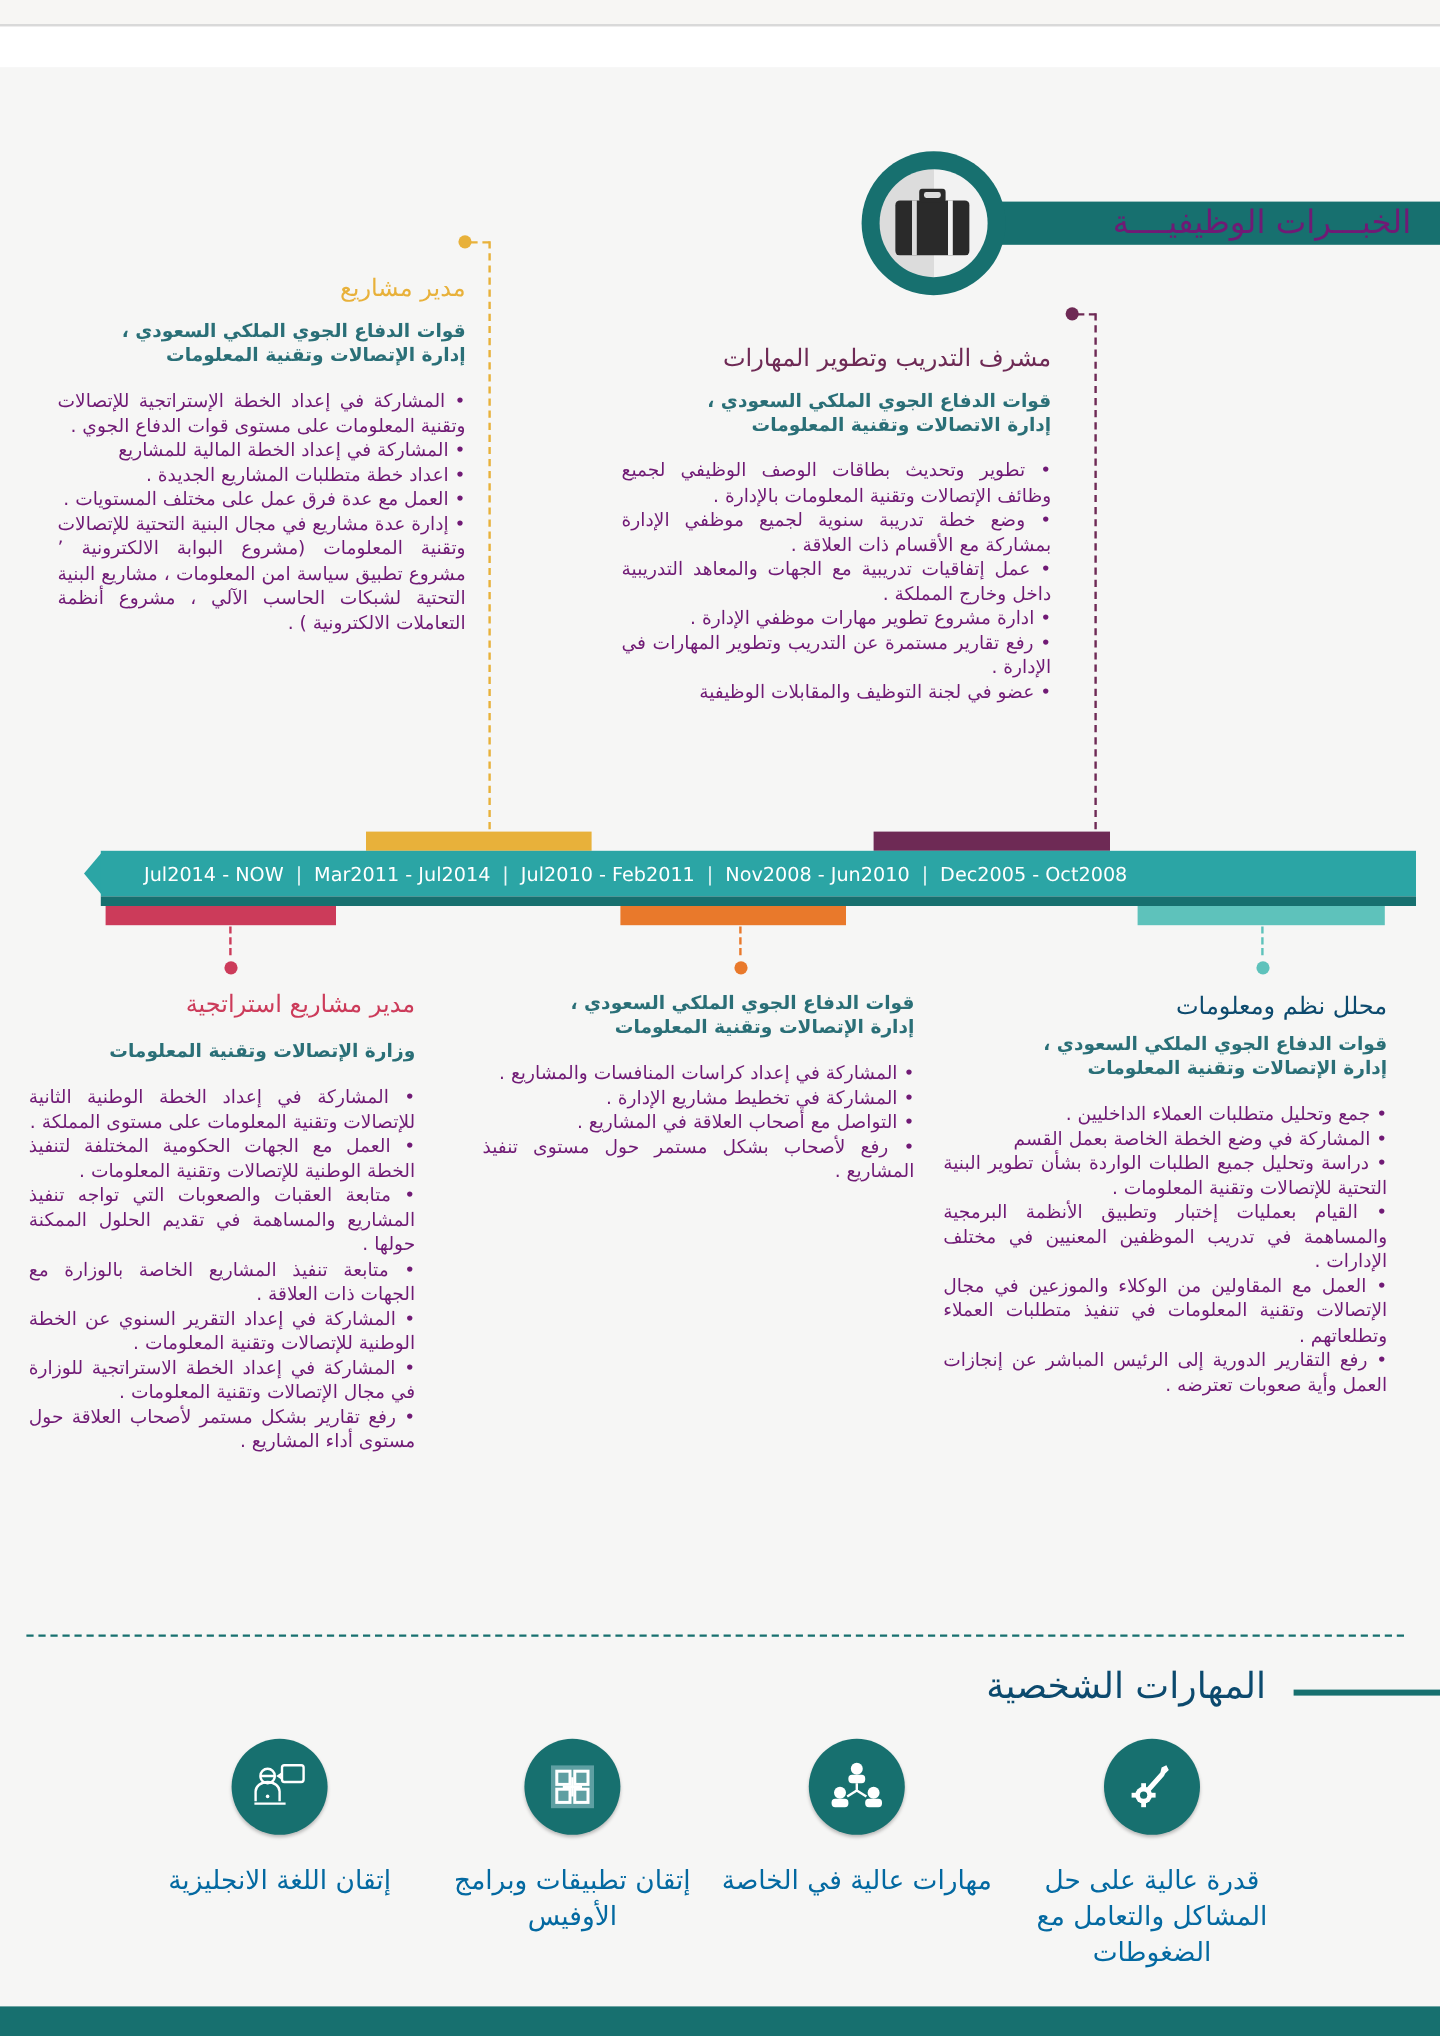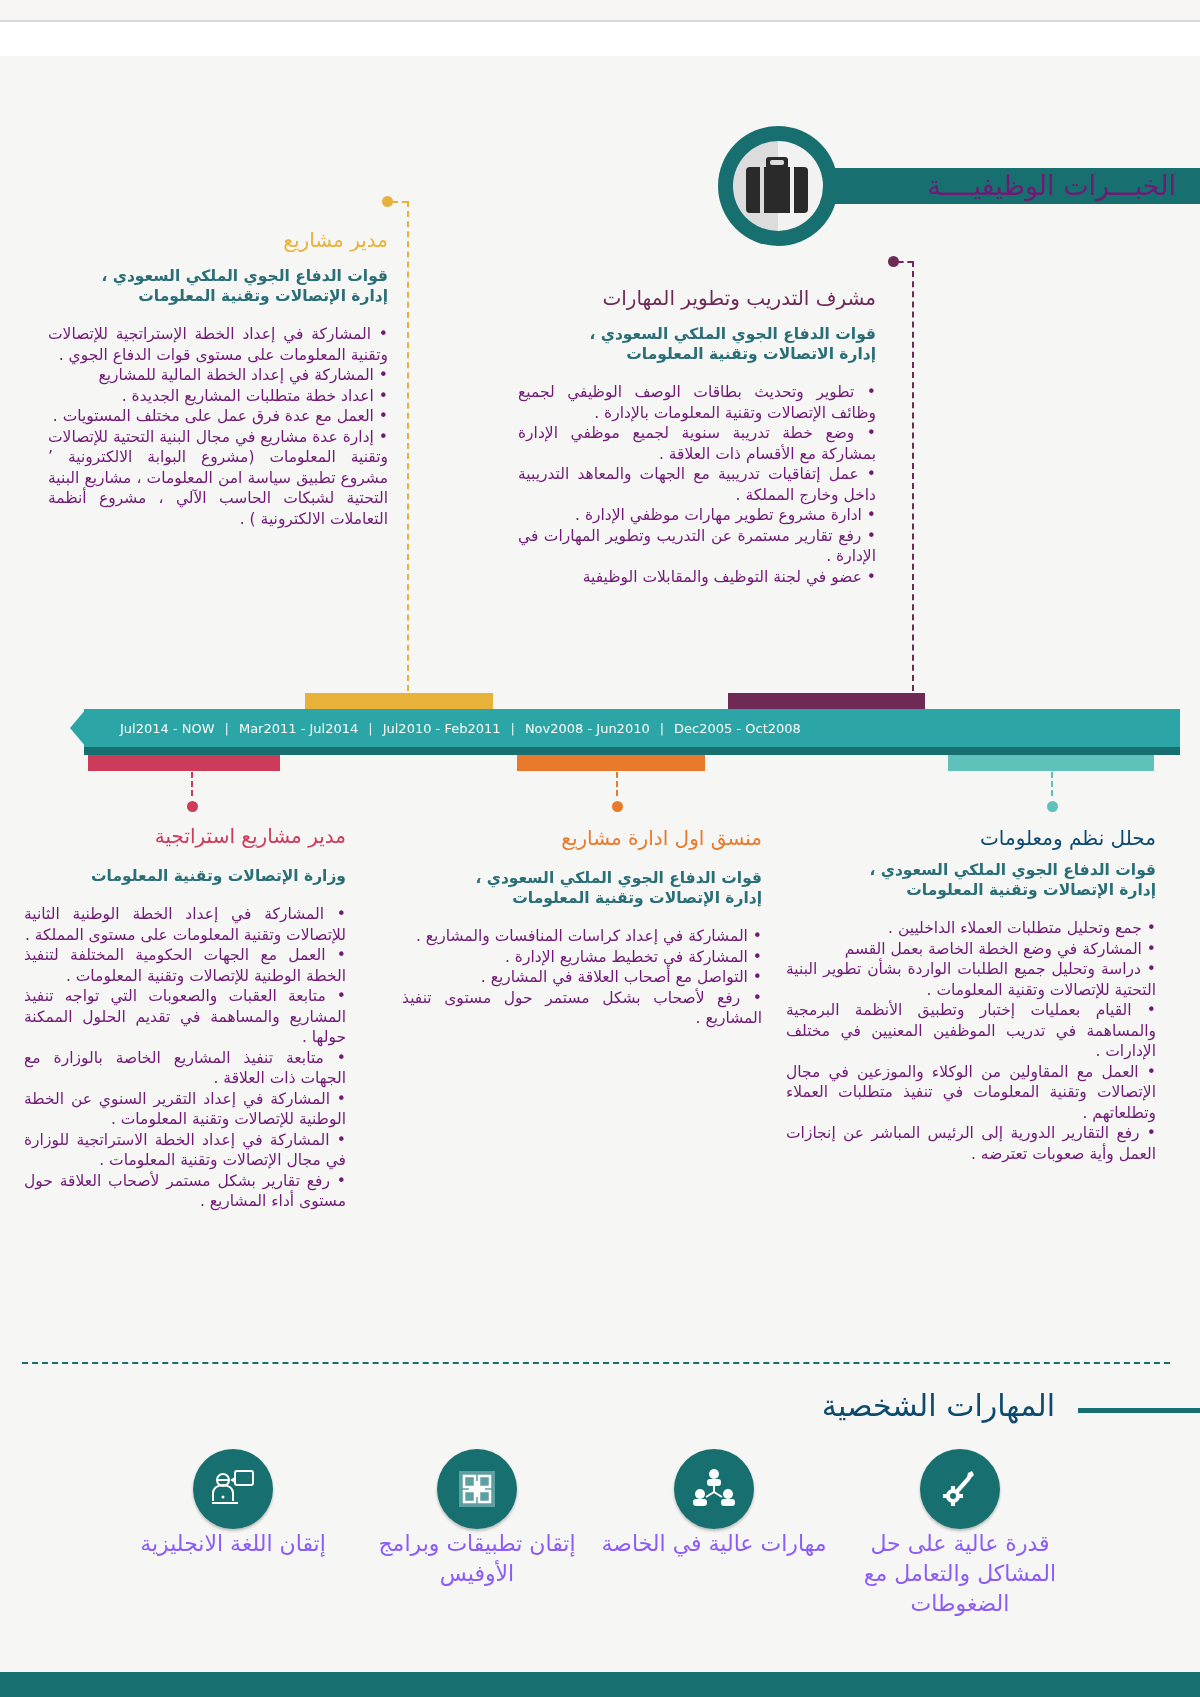--- a/index.html
+++ b/index.html
@@ -24,34 +24,34 @@
     .job-bullets li::before { content: "• "; }
 
     .dot { position: absolute; width: 11px; height: 11px; border-radius: 50%; }
     .vline { position: absolute; width: 0; border-left: 2px dashed; }
     .hline { position: absolute; height: 0; border-top: 2px dashed; }
 
     
     .tl-bar { position: absolute; left: 84px; top: 709px; width: 1096px; height: 38px; background: #2ba5a5; }
     .tl-arrow { position: absolute; left: 70px; top: 709px; width: 0; height: 0; border-top: 19px solid transparent; border-bottom: 19px solid transparent; border-right: 16px solid #2ba5a5; }
     .tl-under { position: absolute; left: 84px; top: 747px; width: 1096px; height: 8px; background: #17706f; }
-    .tl-labels { position: absolute; left: 120px; top: 712px; width: 1060px; height: 32px; display: flex; align-items: center; color: #fff; font-size: 13px; white-space: nowrap; }
+    .tl-labels { position: absolute; left: 120px; top: 712px; width: 1060px; height: 32px; display: flex; align-items: center; color: #fff; font-size: 16px; white-space: nowrap; }
     .tl-labels span { display: inline-block; }
     .tl-sep { margin: 0 10px; opacity: .9; }
     .seg { position: absolute; height: 16px; }
 
     
     .dash-divider { position: absolute; left: 22px; top: 1362px; width: 1148px; border-top: 2px dashed #17706f; }
 
     
     .skills-line { position: absolute; left: 1078px; top: 1408px; width: 122px; height: 5px; background: #17706f; }
     .skills-title { position: absolute; right: 145px; top: 1388px; font-size: 30px; color: #0c4a6e; direction: rtl; }
     .skill { position: absolute; width: 240px; text-align: center; }
     .skill-circle { width: 80px; height: 80px; border-radius: 50%; background: #17706f; margin: 0 auto; box-shadow: 0 2px 3px rgba(0,0,0,.25); display: flex; align-items: center; justify-content: center; }
-    .skill-label { font-size: 22px; color: #8b5cf6; direction: rtl; line-height: 30px; }
+    .skill-label { margin-top: 24px; font-size: 22px; color: #0369a1; direction: rtl; line-height: 30px; }
 
     .footer-bar { position: absolute; left: 0; top: 1672px; width: 1200px; height: 25px; background: #17706f; }
   </style>
 </head>
 <body>
 
 <div class="top-strip"></div>
 <div class="page"></div>
 
 <div class="exp-band"></div>
@@ -142,21 +142,20 @@
     <li>العمل مع الجهات الحكومية المختلفة لتنفيذ الخطة الوطنية للإتصالات وتقنية المعلومات .</li>
     <li>متابعة العقبات والصعوبات التي تواجه تنفيذ المشاريع والمساهمة في تقديم الحلول الممكنة حولها .</li>
     <li>متابعة تنفيذ المشاريع الخاصة بالوزارة مع الجهات ذات العلاقة .</li>
     <li>المشاركة في إعداد التقرير السنوي عن الخطة الوطنية للإتصالات وتقنية المعلومات .</li>
     <li>المشاركة في إعداد الخطة الاستراتجية للوزارة في مجال الإتصالات وتقنية المعلومات .</li>
     <li>رفع تقارير بشكل مستمر لأصحاب العلاقة حول مستوى أداء المشاريع .</li>
   </ul>
 </div>
 
 <div class="job" style="left:402px;top:826px;width:360px;">
-  <div class="job-title" style="color:#e9792b;margin-bottom:18px;">منسق اول ادارة مشاريع</div>
   <div class="job-org">
     <div>قوات الدفاع الجوي الملكي السعودي ،</div>
     <div>إدارة الإتصالات وتقنية المعلومات</div>
   </div>
   <ul class="job-bullets">
     <li>المشاركة في إعداد كراسات المنافسات والمشاريع .</li>
     <li>المشاركة في تخطيط مشاريع الإدارة .</li>
     <li>التواصل مع أصحاب العلاقة في المشاريع .</li>
     <li>رفع لأصحاب بشكل مستمر حول مستوى تنفيذ المشاريع .</li>
   </ul>

